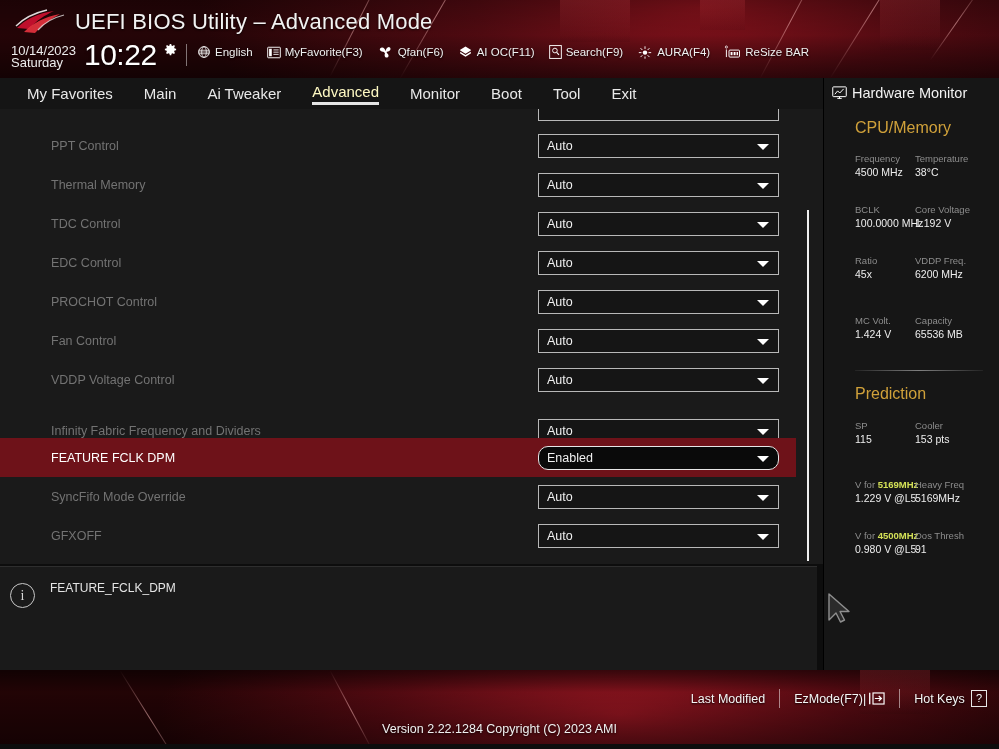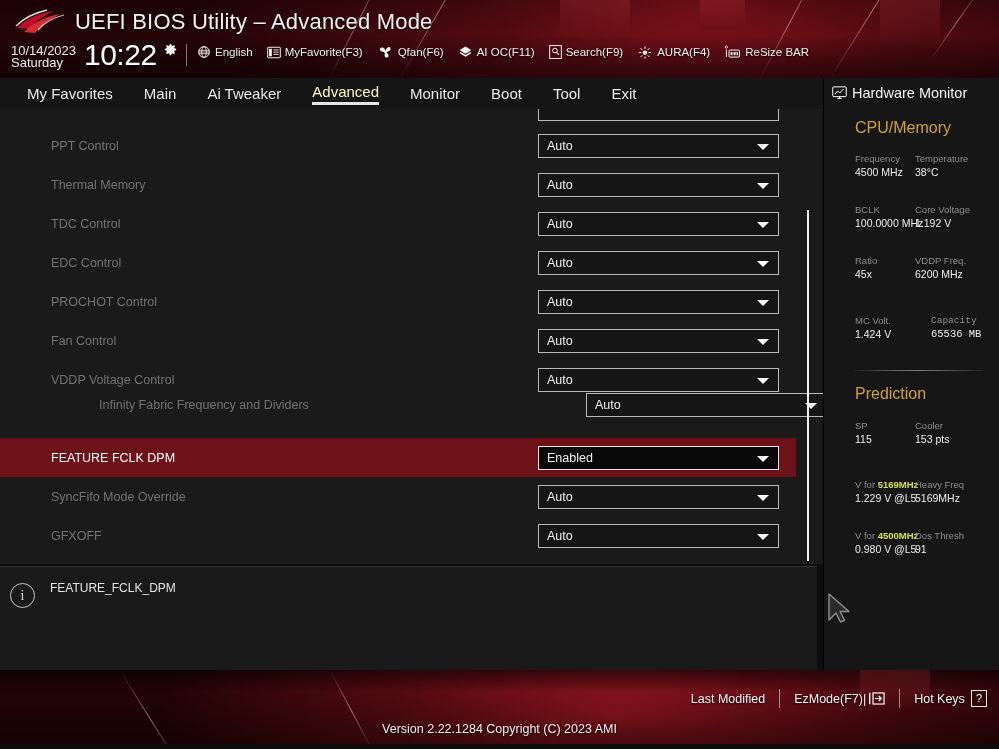--- a/index.html
+++ b/index.html
@@ -80,21 +80,21 @@
   .row.sel { background: #6e1219; padding-left: 8px; }
   .row-label {
     position: absolute; left: 51px; font-size: 12.5px; color: #737373; white-space: nowrap;
   }
   .row.sel .row-label { color: #ffffff; }
   .dropdown {
     position: absolute; left: 538px; width: 241px; height: 24px;
     border: 1px solid #b8b8b8; background: #151515;
     display: flex; align-items: center;
   }
-  .row.sel .dropdown { border-color: #e6e6e6; background: #0a0a0a; }
+  .row.sel .dropdown { border-color: #e6e6e6; background: #0a0a0a; border-radius: 10px; }
   .dd-val { margin-left: 8px; font-size: 12.5px; color: #f0f0f0; }
   .dd-caret {
     position: absolute; right: 9px; top: 50%; margin-top: -2px;
     width: 0; height: 0;
     border-left: 6px solid transparent; border-right: 6px solid transparent;
     border-top: 6px solid #ffffff;
   }
   .scrollbar-track {
     position: absolute; left: 806px; top: 0; width: 3px; height: 455px;
   }
@@ -341,21 +341,21 @@
     </div>
 
     <div class="row" style="top:251px;">
       <div class="row-label">VDDP Voltage Control</div>
       <div class="dropdown">
         <span class="dd-val">Auto</span>
         <span class="dd-caret"></span>
       </div>
     </div>
 
-    <div class="row" style="top:276px;margin-left:48px;">
+    <div class="row" style="top:302px;">
       <div class="row-label">Infinity Fabric Frequency and Dividers</div>
       <div class="dropdown">
         <span class="dd-val">Auto</span>
         <span class="dd-caret"></span>
       </div>
     </div>
 
     <div class="row sel" style="top:329px;">
       <div class="row-label">FEATURE FCLK DPM</div>
       <div class="dropdown">
@@ -425,21 +425,21 @@
     </div>
     <div class="hwm-pair" style="left:91px;top:176px;">
       <span class="hwm-key">VDDP Freq.</span>
       <span class="hwm-val">6200 MHz</span>
     </div>
 
     <div class="hwm-pair" style="left:31px;top:236px;">
       <span class="hwm-key">MC Volt.</span>
       <span class="hwm-val">1.424 V</span>
     </div>
-    <div class="hwm-pair" style="left:107px;top:236px;font-family:Liberation Mono, monospace;">
+    <div class="hwm-pair" style="left:91px;top:236px;">
       <span class="hwm-key">Capacity</span>
       <span class="hwm-val">65536 MB</span>
     </div>
 
     <div class="hwm-rule" style="top:292px;"></div>
 
     <div class="hwm-section" style="top:307px;">Prediction</div>
 
     <div class="hwm-pair" style="left:31px;top:341px;">
       <span class="hwm-key">SP</span>

